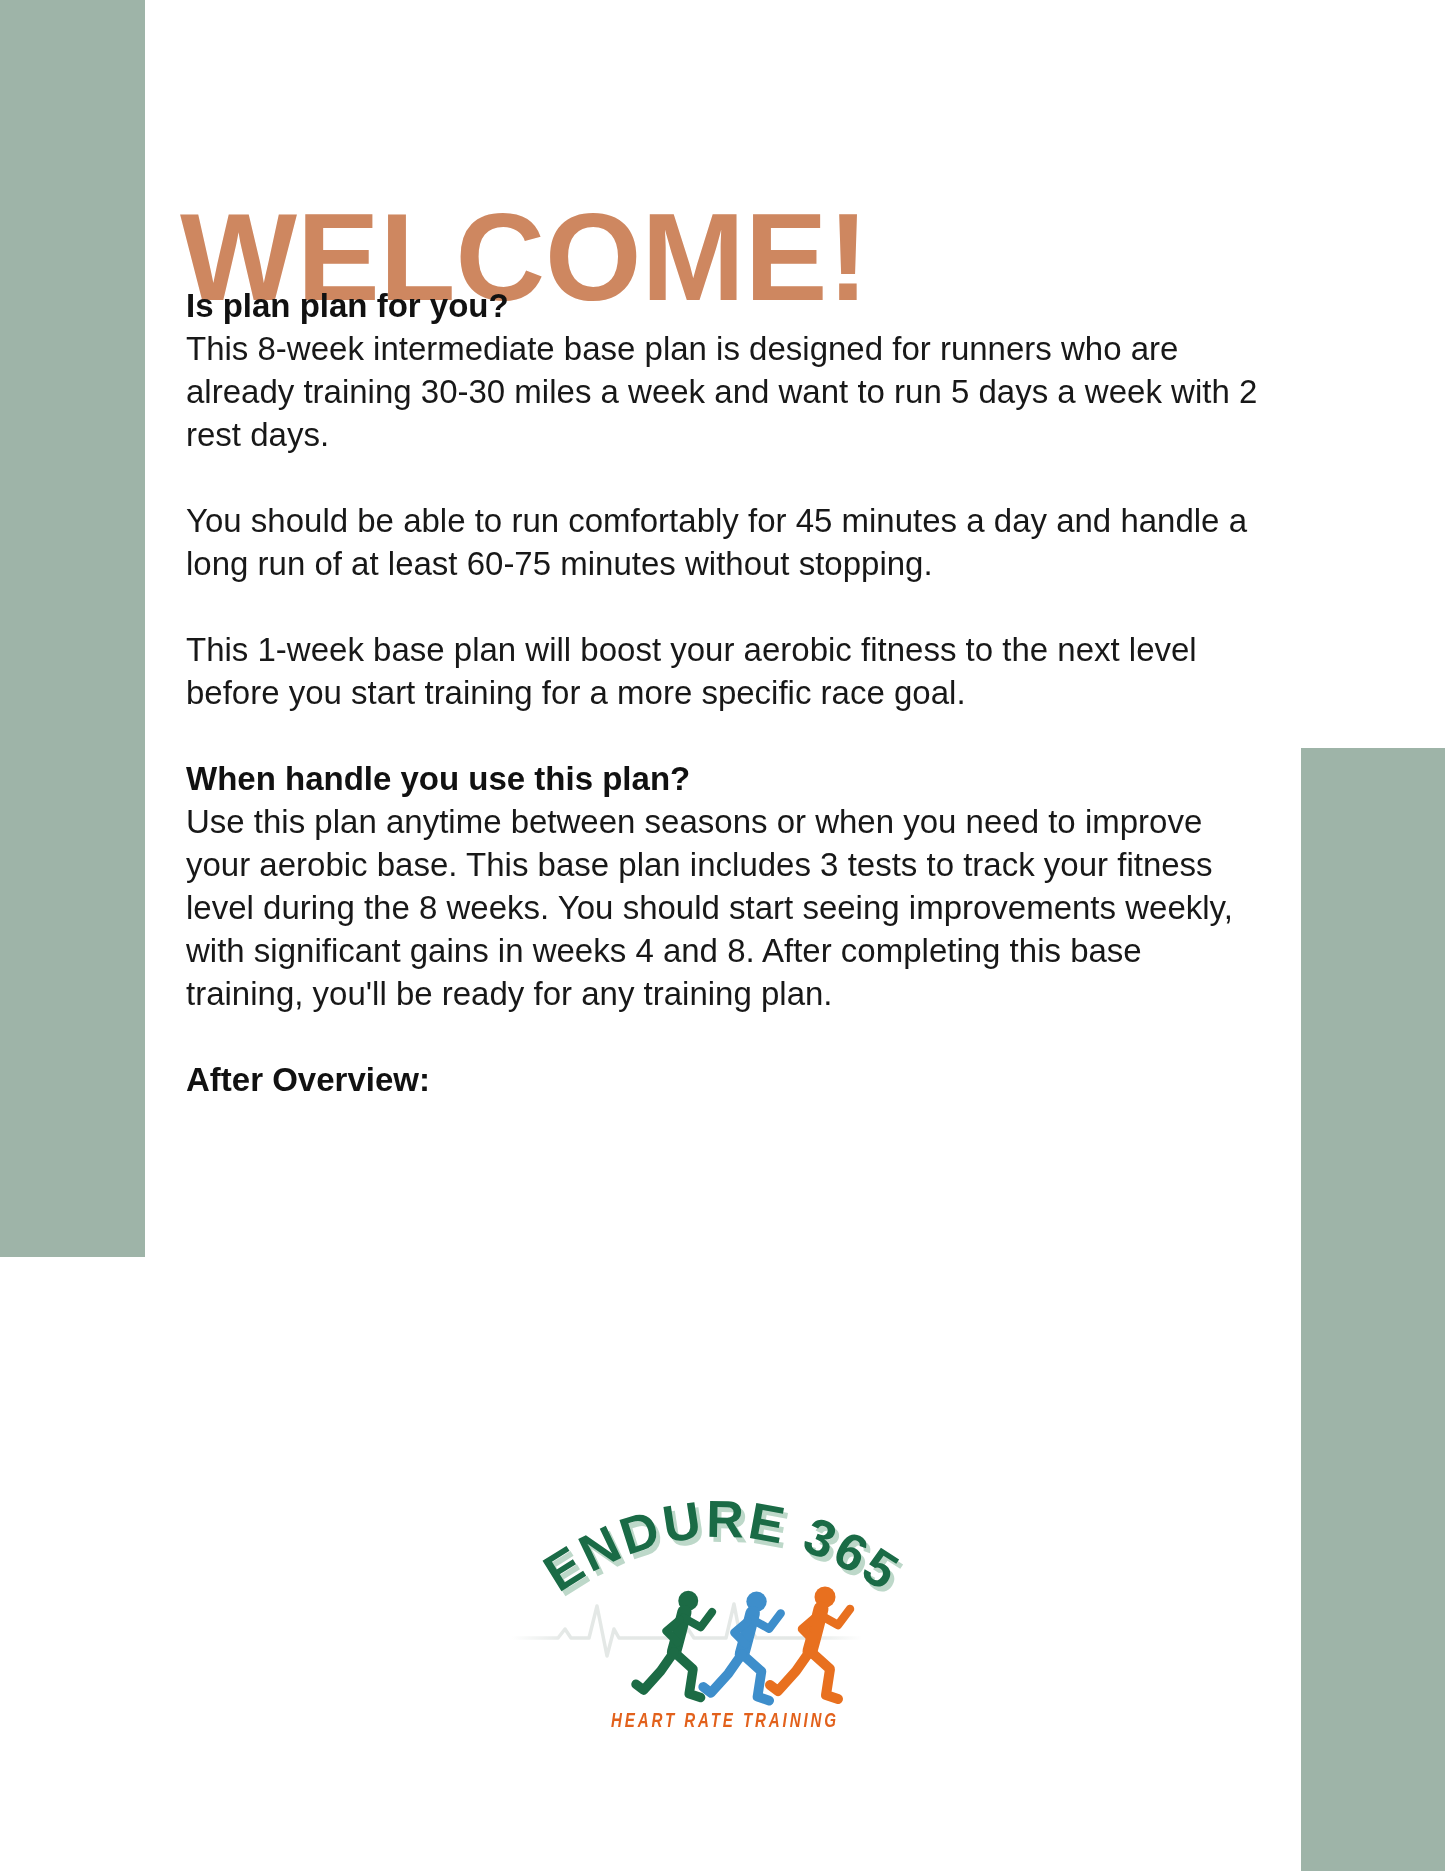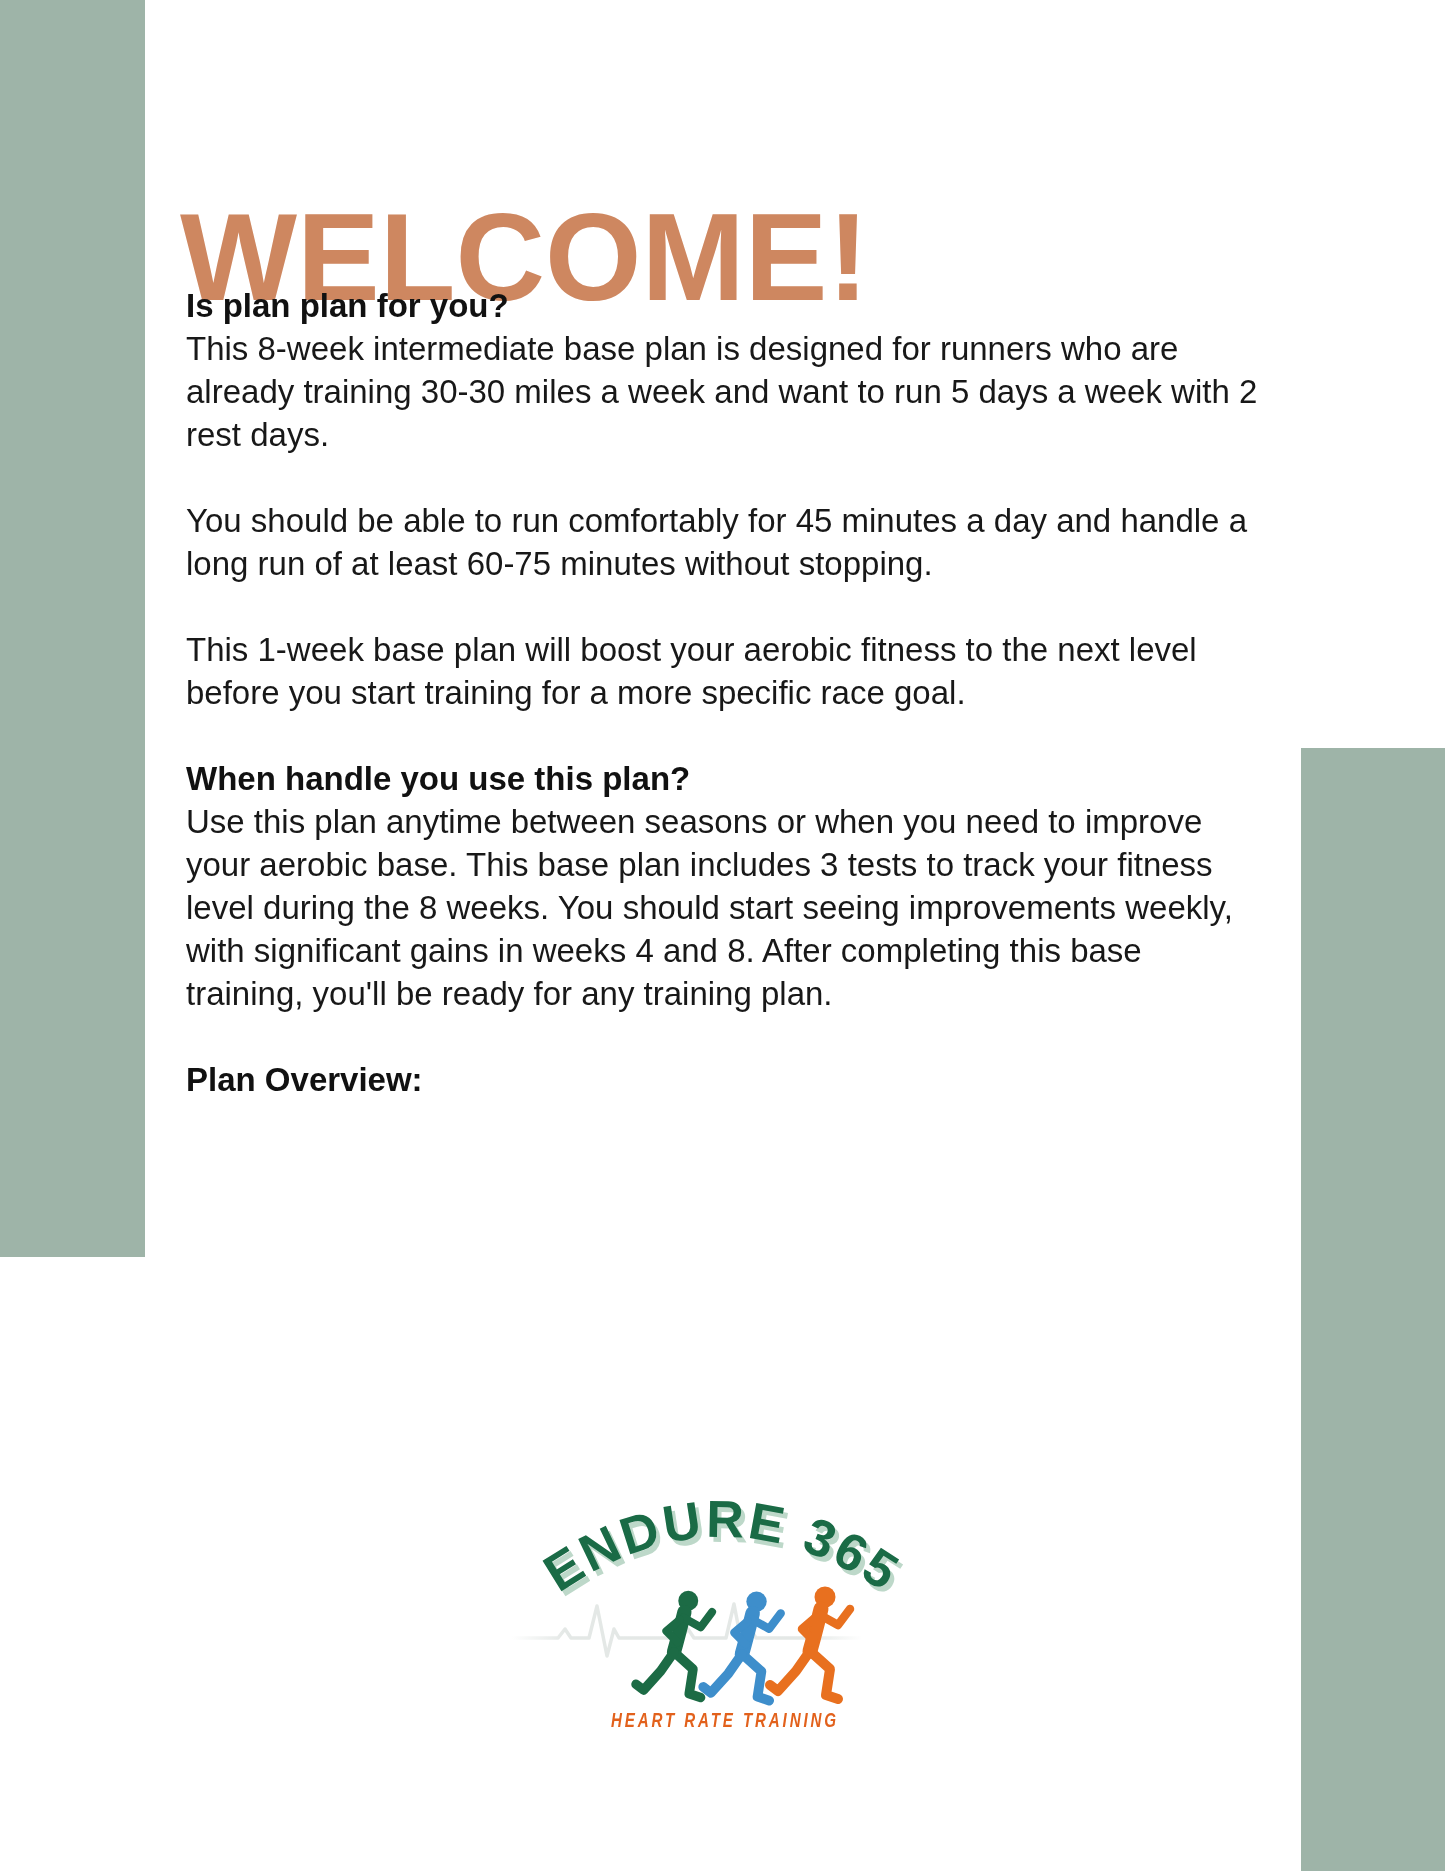--- a/index.html
+++ b/index.html
@@ -104,21 +104,21 @@
     </div>
     <div class="section">
       <div class="sec-heading">When handle you use this plan?</div>
       <div class="sec-body">Use this plan anytime between seasons or when you need to improve
 your aerobic base. This base plan includes 3 tests to track your fitness
 level during the 8 weeks. You should start seeing improvements weekly,
 with significant gains in weeks 4 and 8. After completing this base
 training, you'll be ready for any training plan.</div>
     </div>
     <div class="section">
-      <div class="sec-heading">Plan Overview:</div>
+      <div class="sec-heading">After Overview:</div>
     </div>
   </div>
 
   <svg class="logo" viewBox="0 0 440 270" xmlns="http://www.w3.org/2000/svg">
     <defs>
       <path id="arcPath" d="M 50 122 Q 220 0 390 122" fill="none"></path>
       <linearGradient id="ekgFade" x1="0" y1="0" x2="1" y2="0">
         <stop offset="0" stop-color="#e4e8e6" stop-opacity="0"></stop>
         <stop offset="0.15" stop-color="#e4e8e6" stop-opacity="1"></stop>
         <stop offset="0.85" stop-color="#e4e8e6" stop-opacity="1"></stop>

